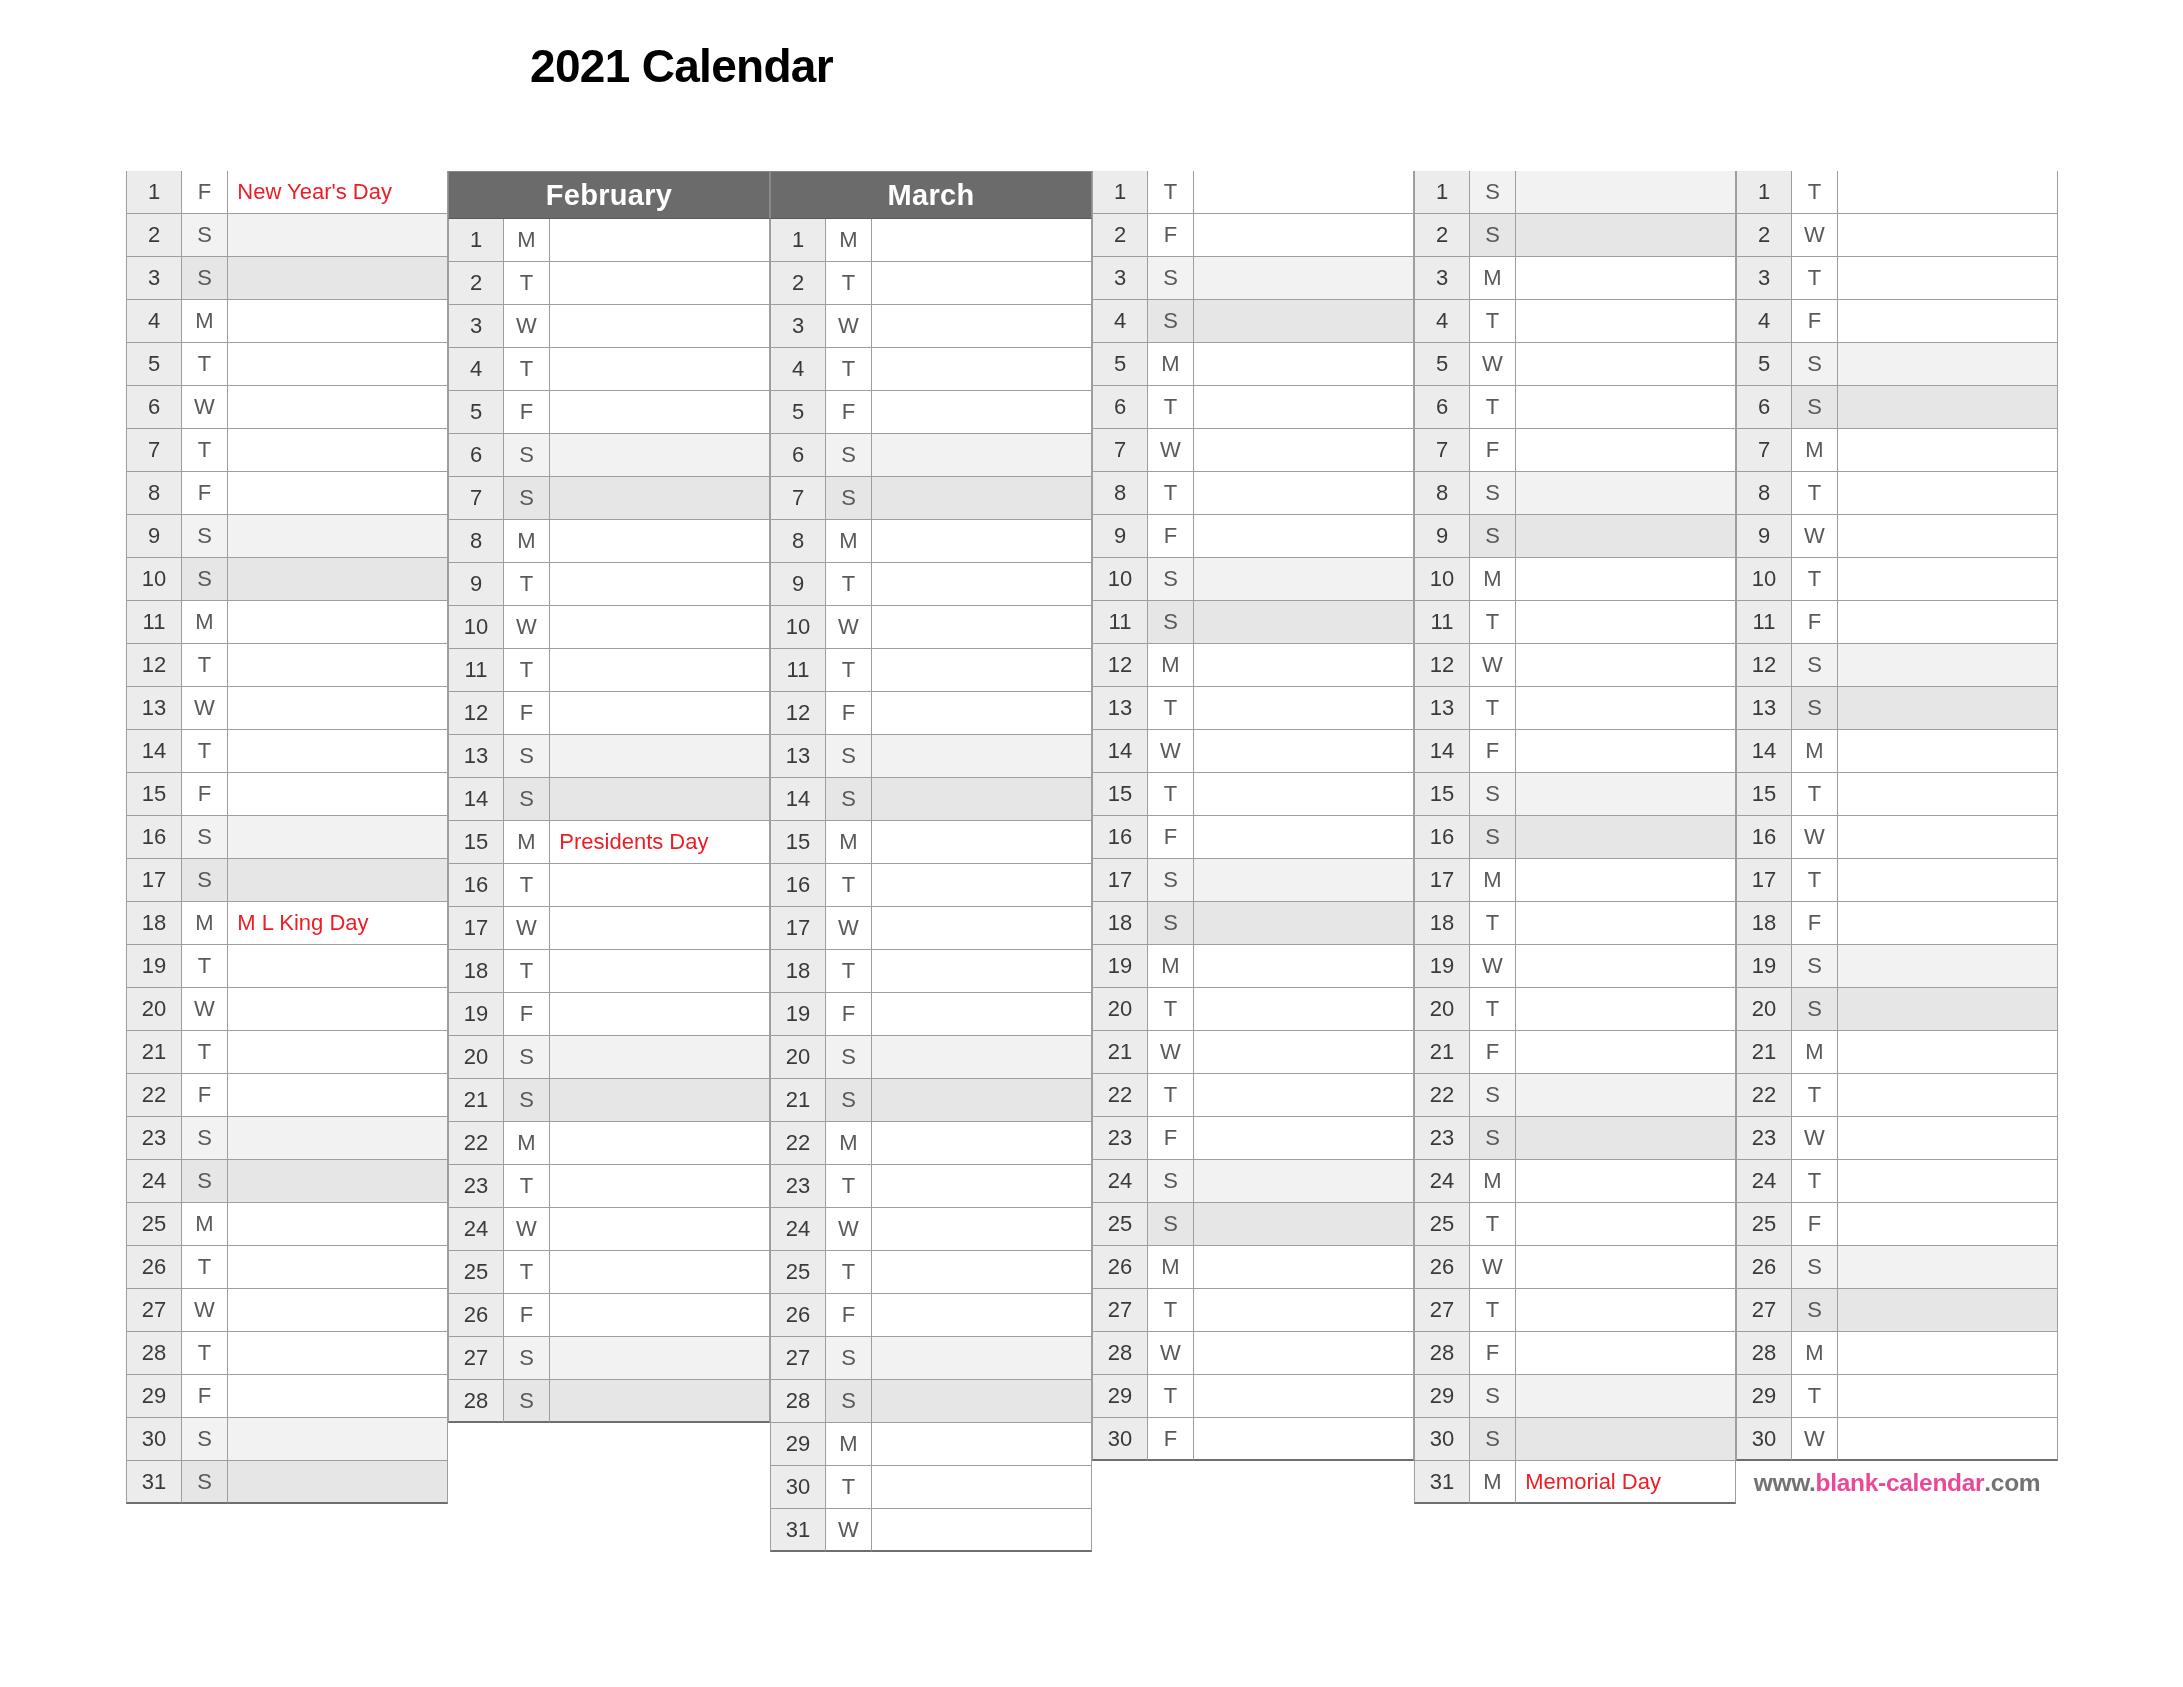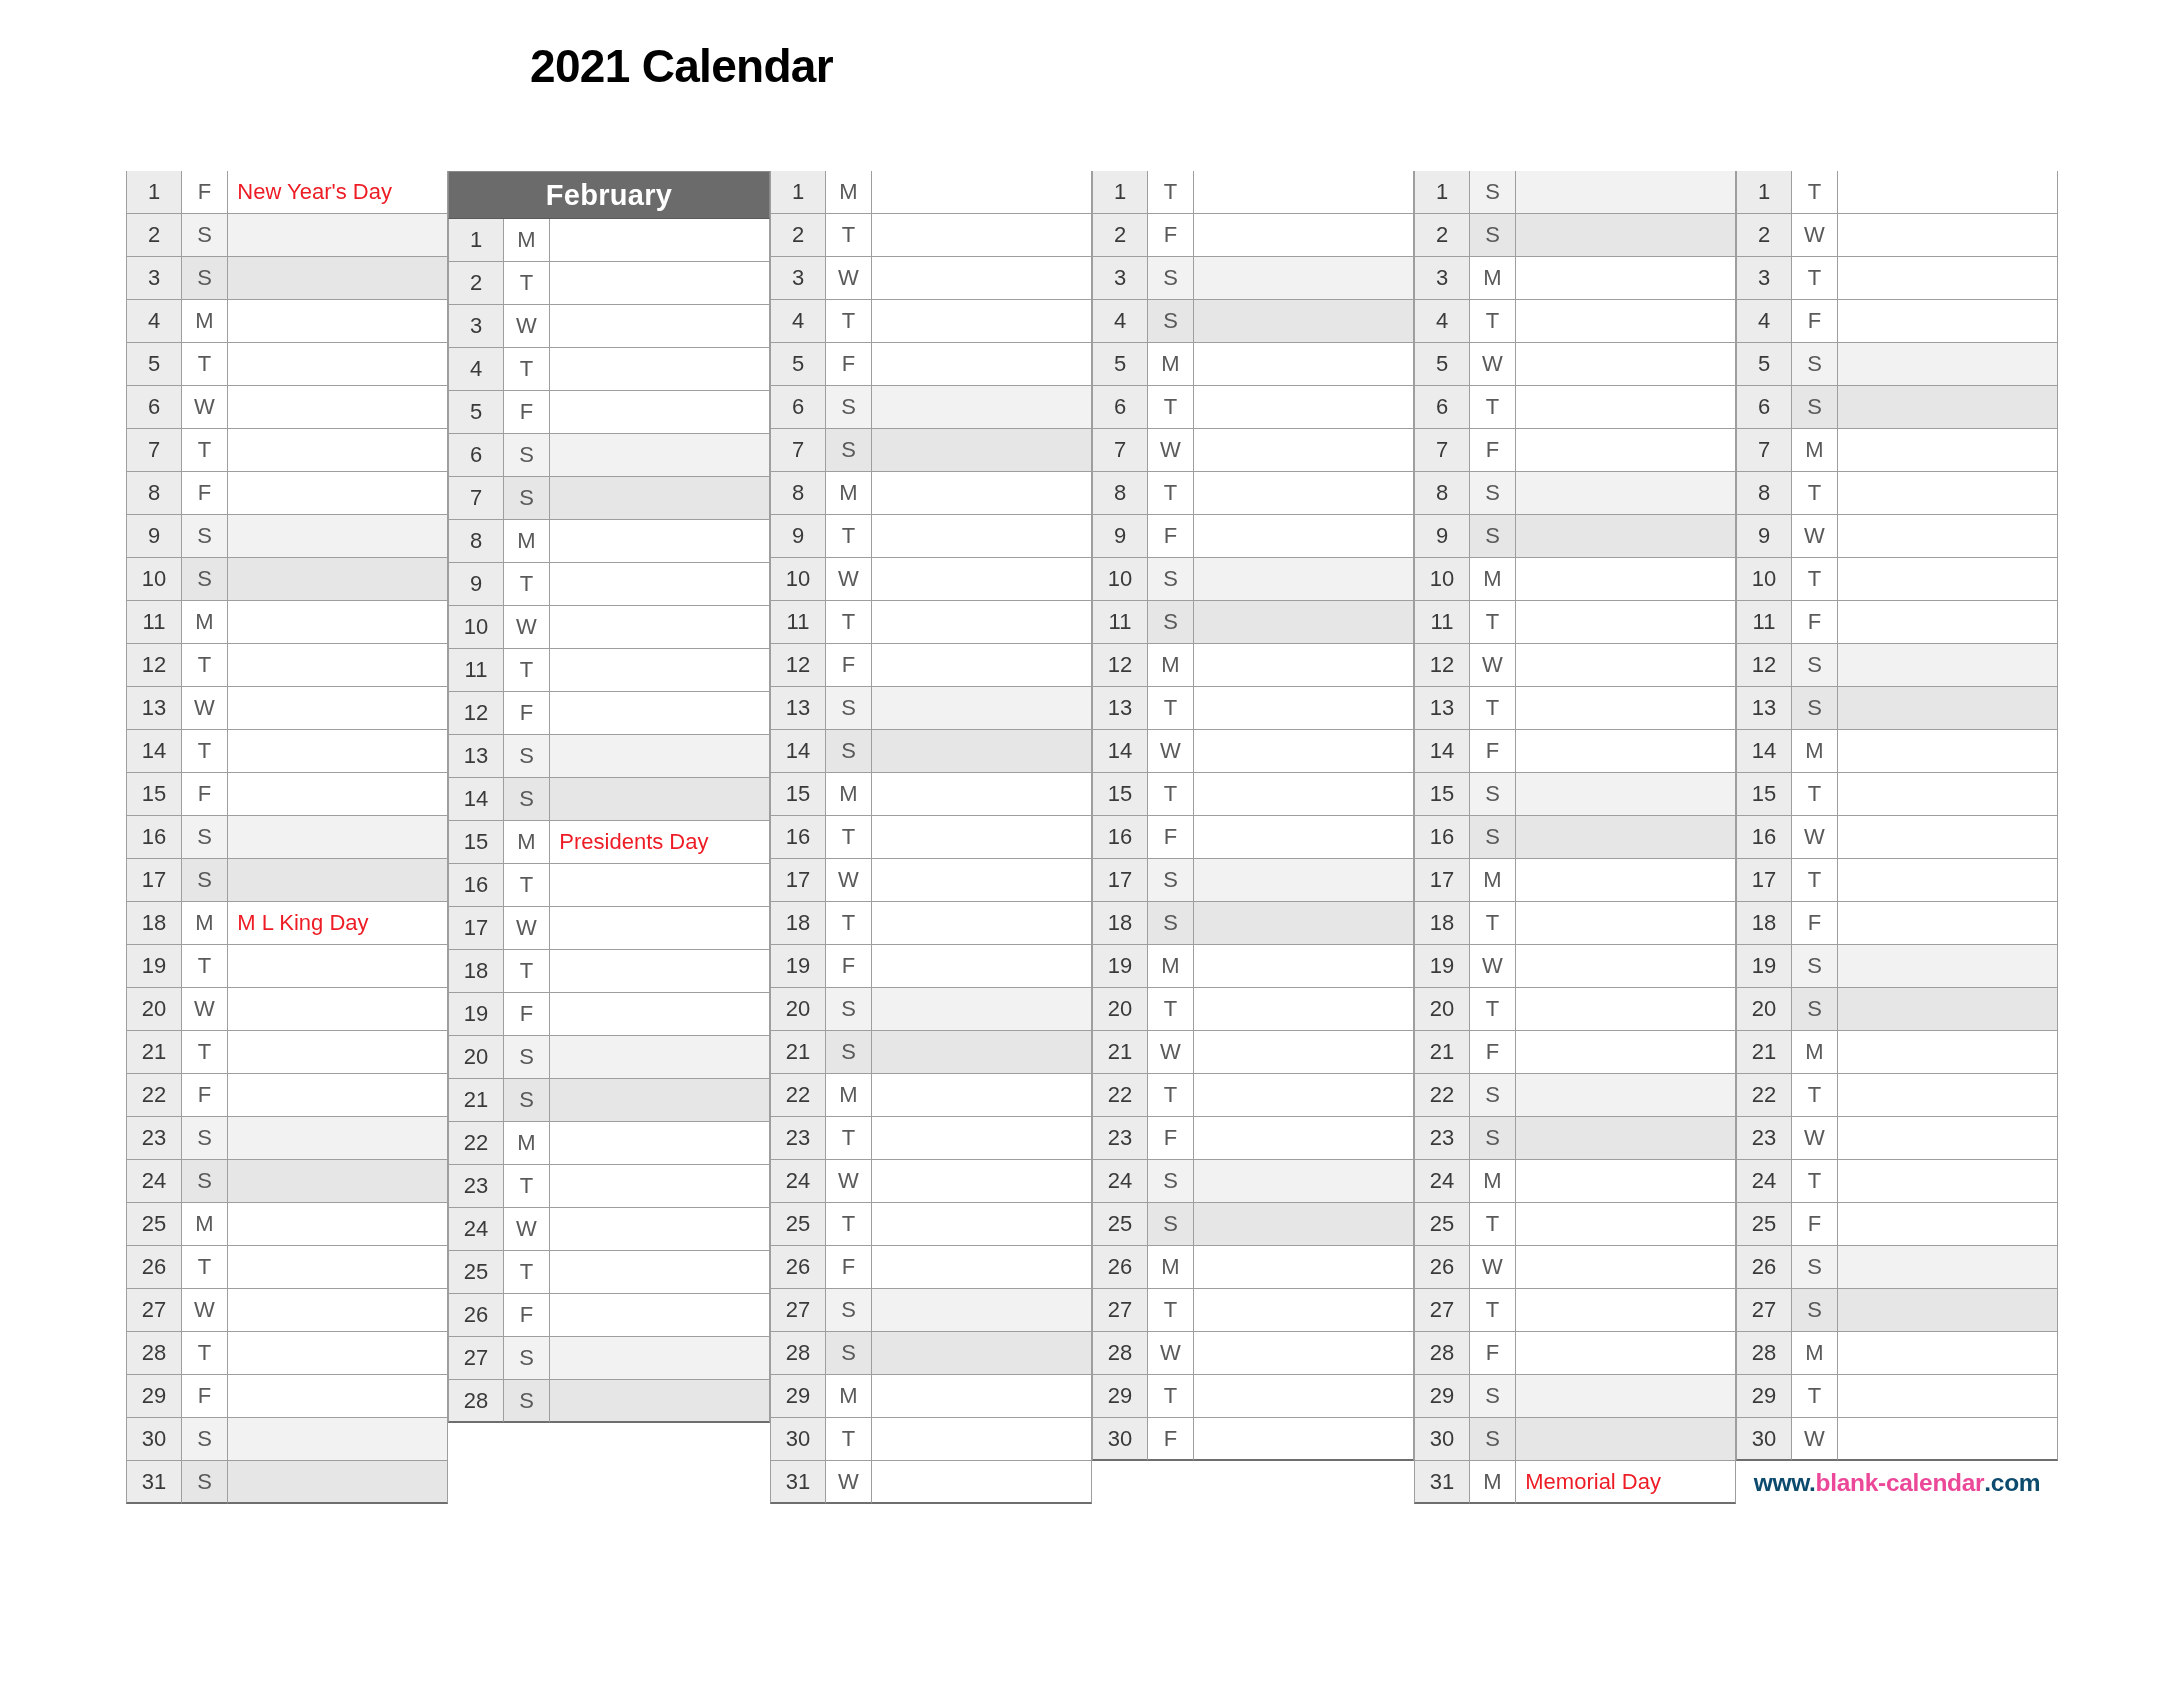--- a/index.html
+++ b/index.html
@@ -130,21 +130,21 @@
   .site-link {
     height: 43px;
     display: flex;
     align-items: center;
     justify-content: center;
     font-size: 24.5px;
     font-weight: bold;
     white-space: nowrap;
     letter-spacing: -0.3px;
   }
-  .site-link .g { color: #0c4a6e; }
+  .site-link .g { color: #737373; }
   .site-link .r { color: #ec4899; }
 </style>
 </head>
 <body>
 
 <div id="page-title">2021 Calendar</div>
 
 <div id="calendar">
     <div class="month-col">
       <div class="month-body">
@@ -459,20 +459,21 @@
           <div class="cell c-note"></div>
         </div>
         <div class="day-row empty">
           <div class="cell c-num"></div>
           <div class="cell c-dow"></div>
           <div class="cell c-note"></div>
         </div>
       </div>
     </div>
     <div class="month-col">
+      <div class="month-header">March</div>
       <div class="month-body">
         <div class="day-row">
           <div class="cell c-num">1</div>
           <div class="cell c-dow">M</div>
           <div class="cell c-note"></div>
         </div>
         <div class="day-row">
           <div class="cell c-num">2</div>
           <div class="cell c-dow">T</div>
           <div class="cell c-note"></div>

